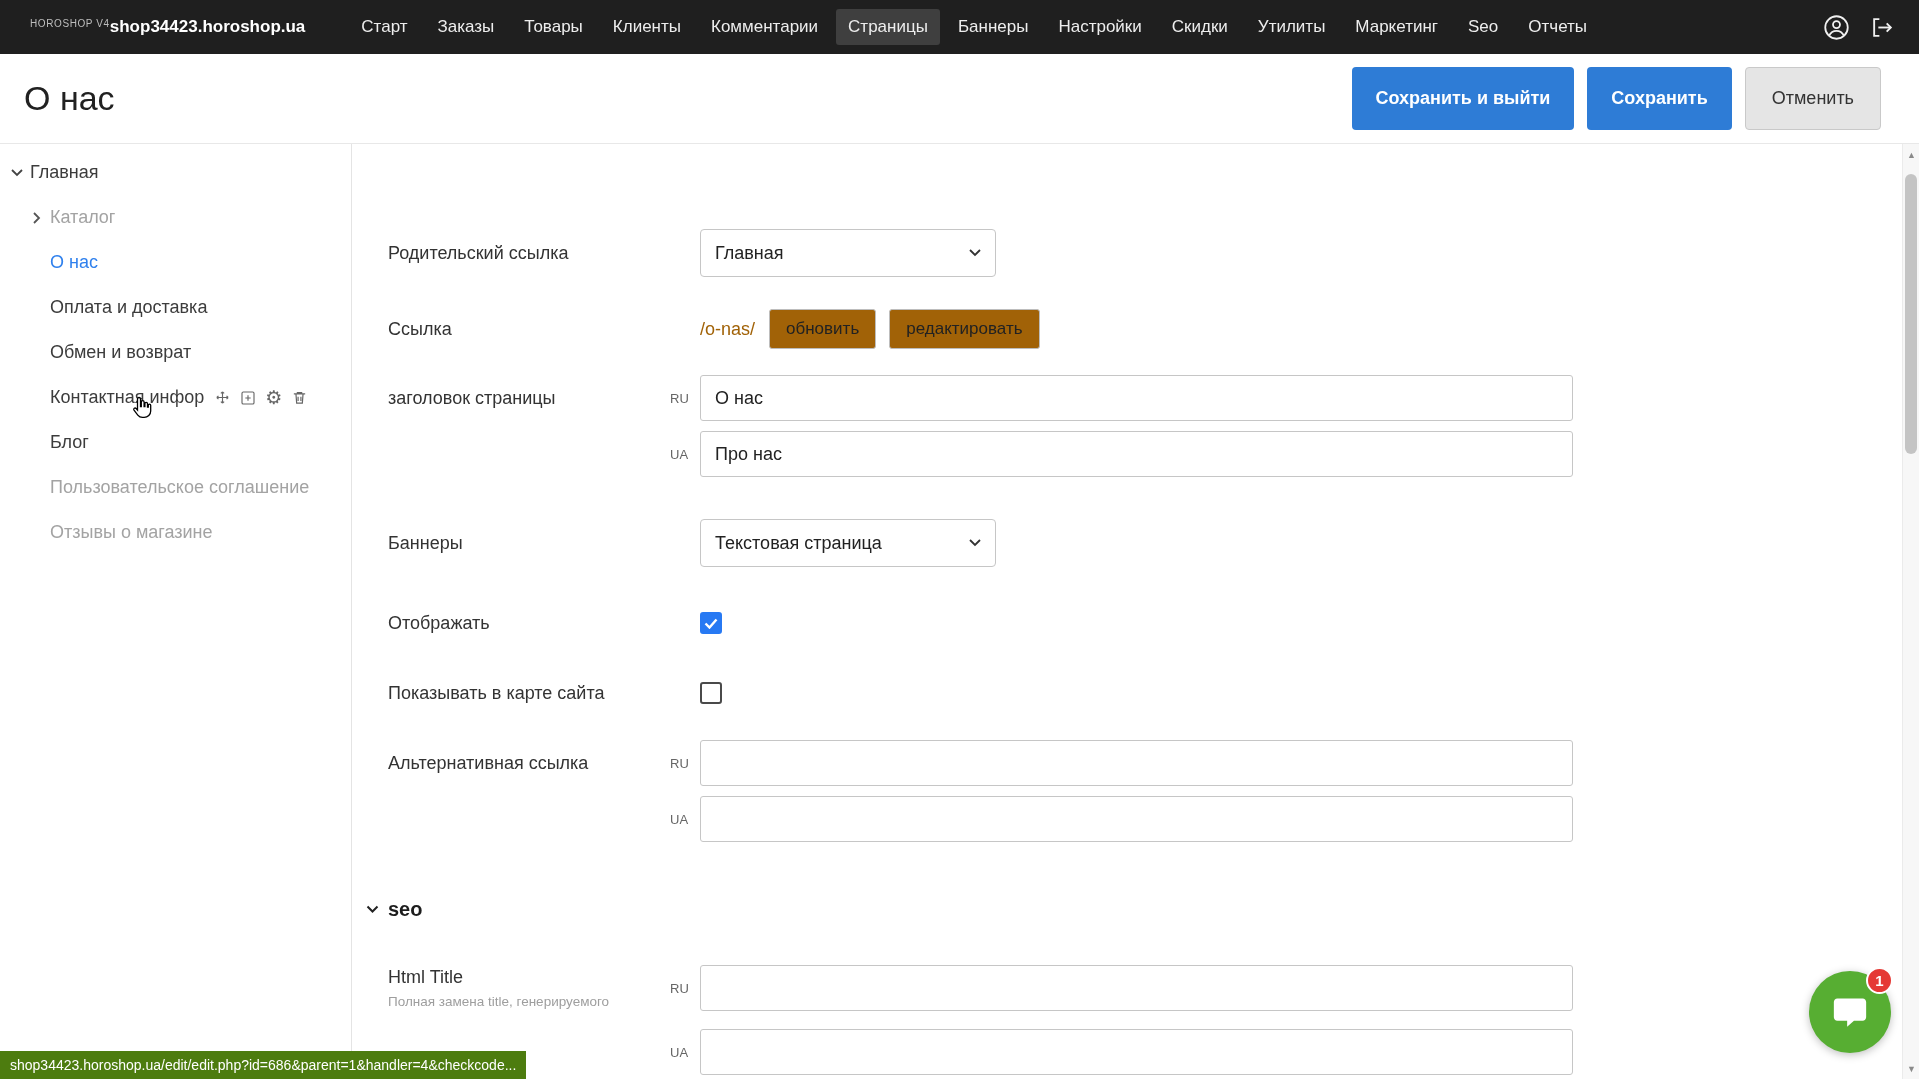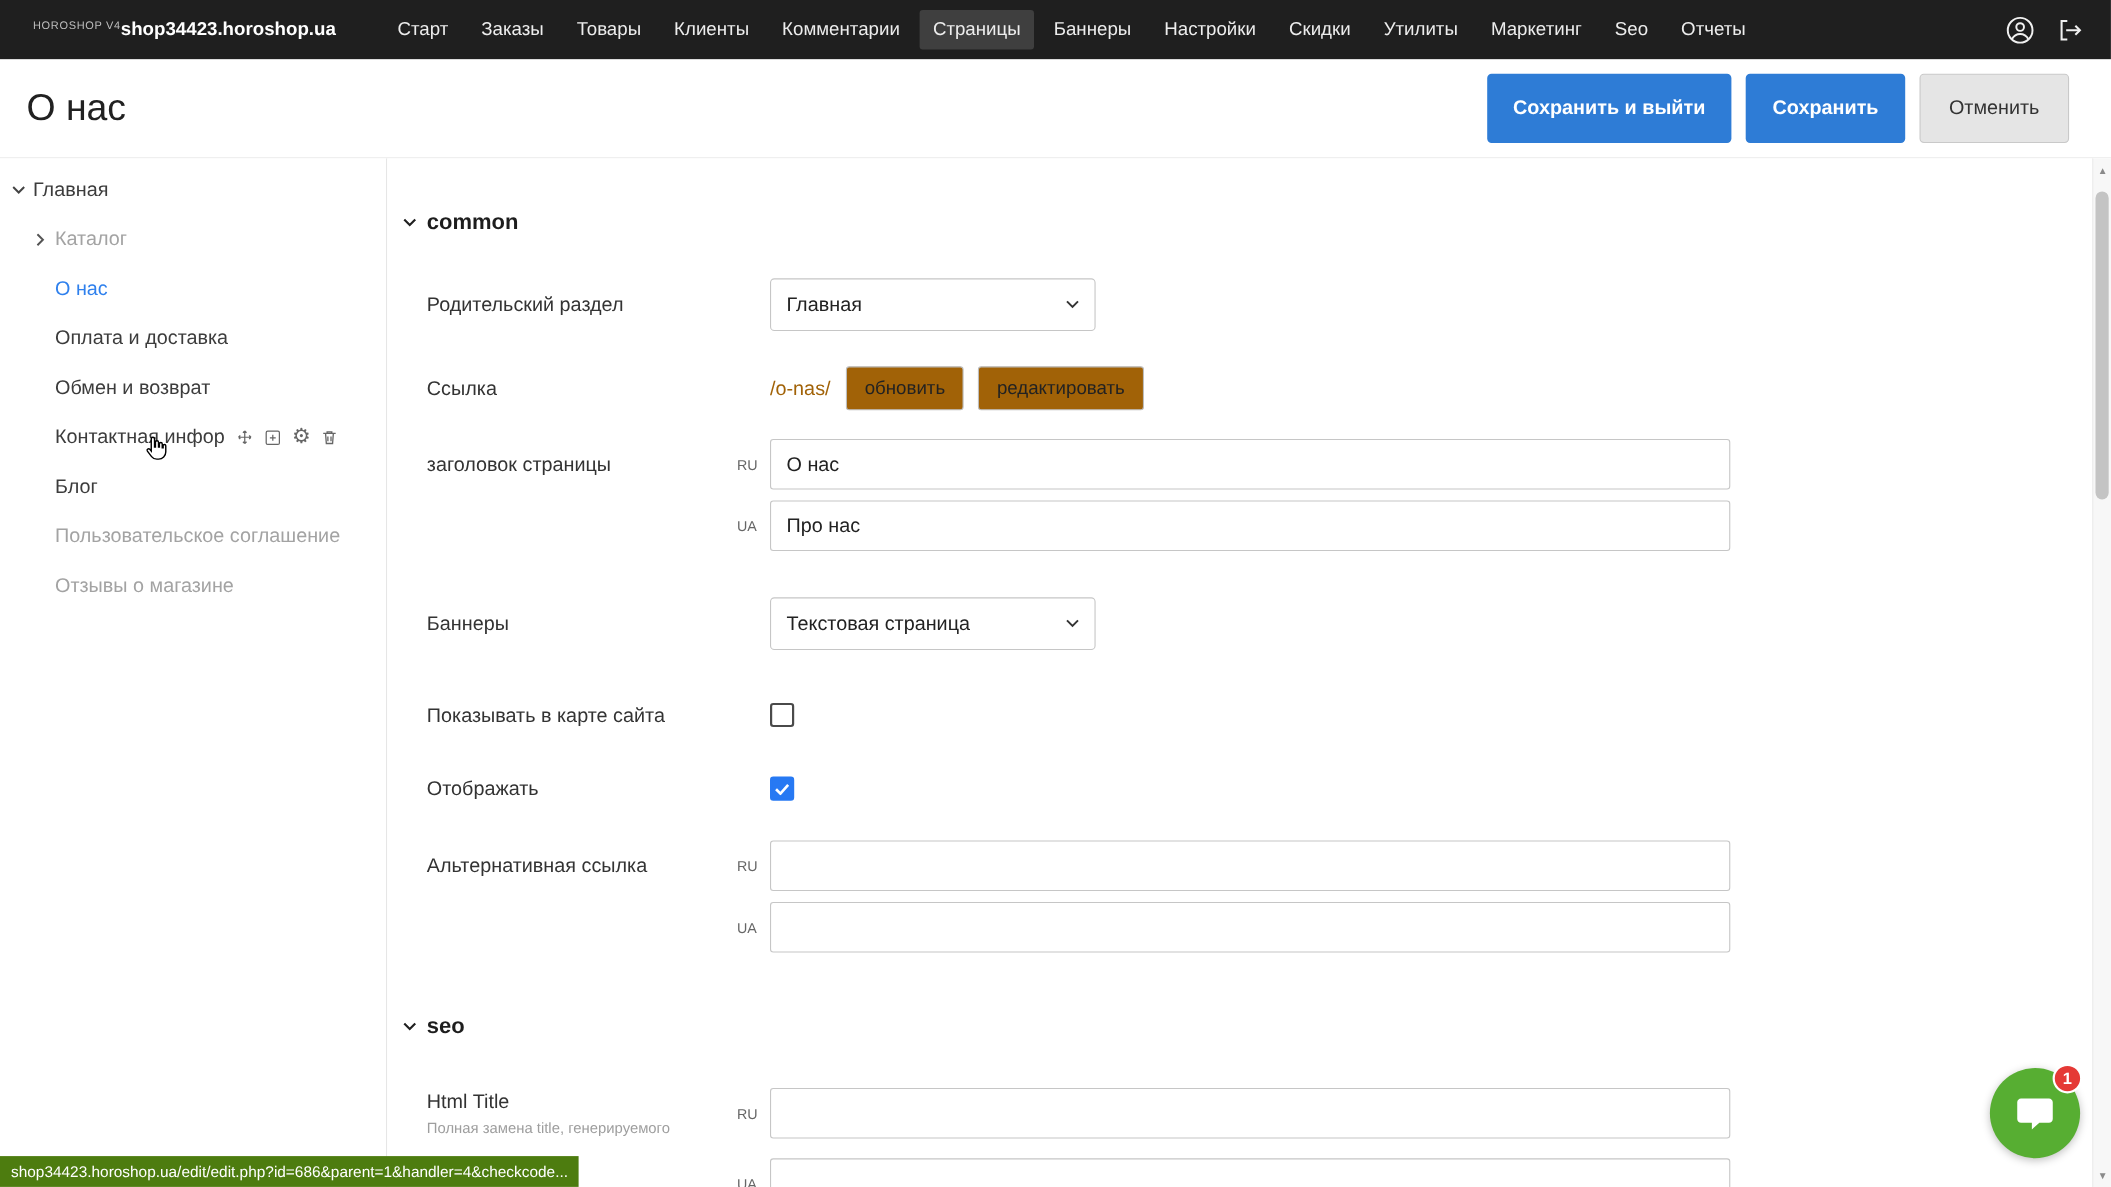--- a/index.html
+++ b/index.html
@@ -234,29 +234,23 @@
   </aside>
 
   <span class="cursor-hand">
     <svg width="24" height="26" viewBox="0 0 24 26">
       <path d="M9 2.5c.9 0 1.5.7 1.5 1.5v7.5h.8V7c0-.8.6-1.4 1.4-1.4.8 0 1.4.6 1.4 1.4v4.5h.8V8.6c0-.7.6-1.3 1.3-1.3s1.3.6 1.3 1.3v3.4h.8v-1.7c0-.6.5-1.2 1.2-1.2s1.2.6 1.2 1.2v5.6c0 3.6-2.9 6.5-6.5 6.5h-1.7c-1.9 0-3.6-.9-4.7-2.3l-3.8-5c-.4-.6-.3-1.4.3-1.8.6-.4 1.4-.3 1.9.2l1.3 1.5V4c0-.8.6-1.5 1.5-1.5z" fill="#fff" stroke="#000" stroke-width="1.3"></path>
     </svg>
   </span>
 
   <main class="main">
 
-    <div class="section-header">
-      <svg width="13" height="9" viewBox="0 0 13 9" fill="none" stroke="#222" stroke-width="2">
-          <path d="M1.5 1.5l5 5 5-5"></path>
-        </svg>
-      <span>common</span>
-    </div>
 
     <div class="frow" style="margin-top:39px">
-      <div class="flabel">Родительский раздел</div>
+      <div class="flabel">Родительский ссылка</div>
       <div class="ltag"></div>
       <div class="select">
         <span>Главная</span>
         <svg width="12" height="8" viewBox="0 0 12 8" fill="none" stroke="#333" stroke-width="1.8">
             <path d="M1 1l5 5 5-5"></path>
           </svg>
       </div>
     </div>
 
     <div class="frow" style="margin-top:32px">
@@ -283,35 +277,35 @@
       <div class="flabel">Баннеры</div>
       <div class="ltag"></div>
       <div class="select">
         <span>Текстовая страница</span>
         <svg width="12" height="8" viewBox="0 0 12 8" fill="none" stroke="#333" stroke-width="1.8">
             <path d="M1 1l5 5 5-5"></path>
           </svg>
       </div>
     </div>
 
-    <div class="frow" style="margin-top:48px">
-      <div class="flabel">Показывать в карте сайта</div>
-      <div class="ltag"></div>
-      <span class="checkbox">
-        
-      </span>
-    </div>
-
     <div class="frow" style="margin-top:45px">
       <div class="flabel">Отображать</div>
       <div class="ltag"></div>
       <span class="checkbox checked">
         <svg width="14" height="11" viewBox="0 0 14 11" fill="none" stroke="#fff" stroke-width="2.4">
             <path d="M1.5 5.5l4 4 7-8"></path>
           </svg>
+      </span>
+    </div>
+
+    <div class="frow" style="margin-top:48px">
+      <div class="flabel">Показывать в карте сайта</div>
+      <div class="ltag"></div>
+      <span class="checkbox">
+        
       </span>
     </div>
 
     <div class="frow" style="margin-top:36px">
       <div class="flabel">Альтернативная ссылка</div>
       <div class="ltag">RU</div>
       <input class="tinput" type="text" value="" style="">
     </div>
 
     <div class="frow" style="margin-top:10px">

